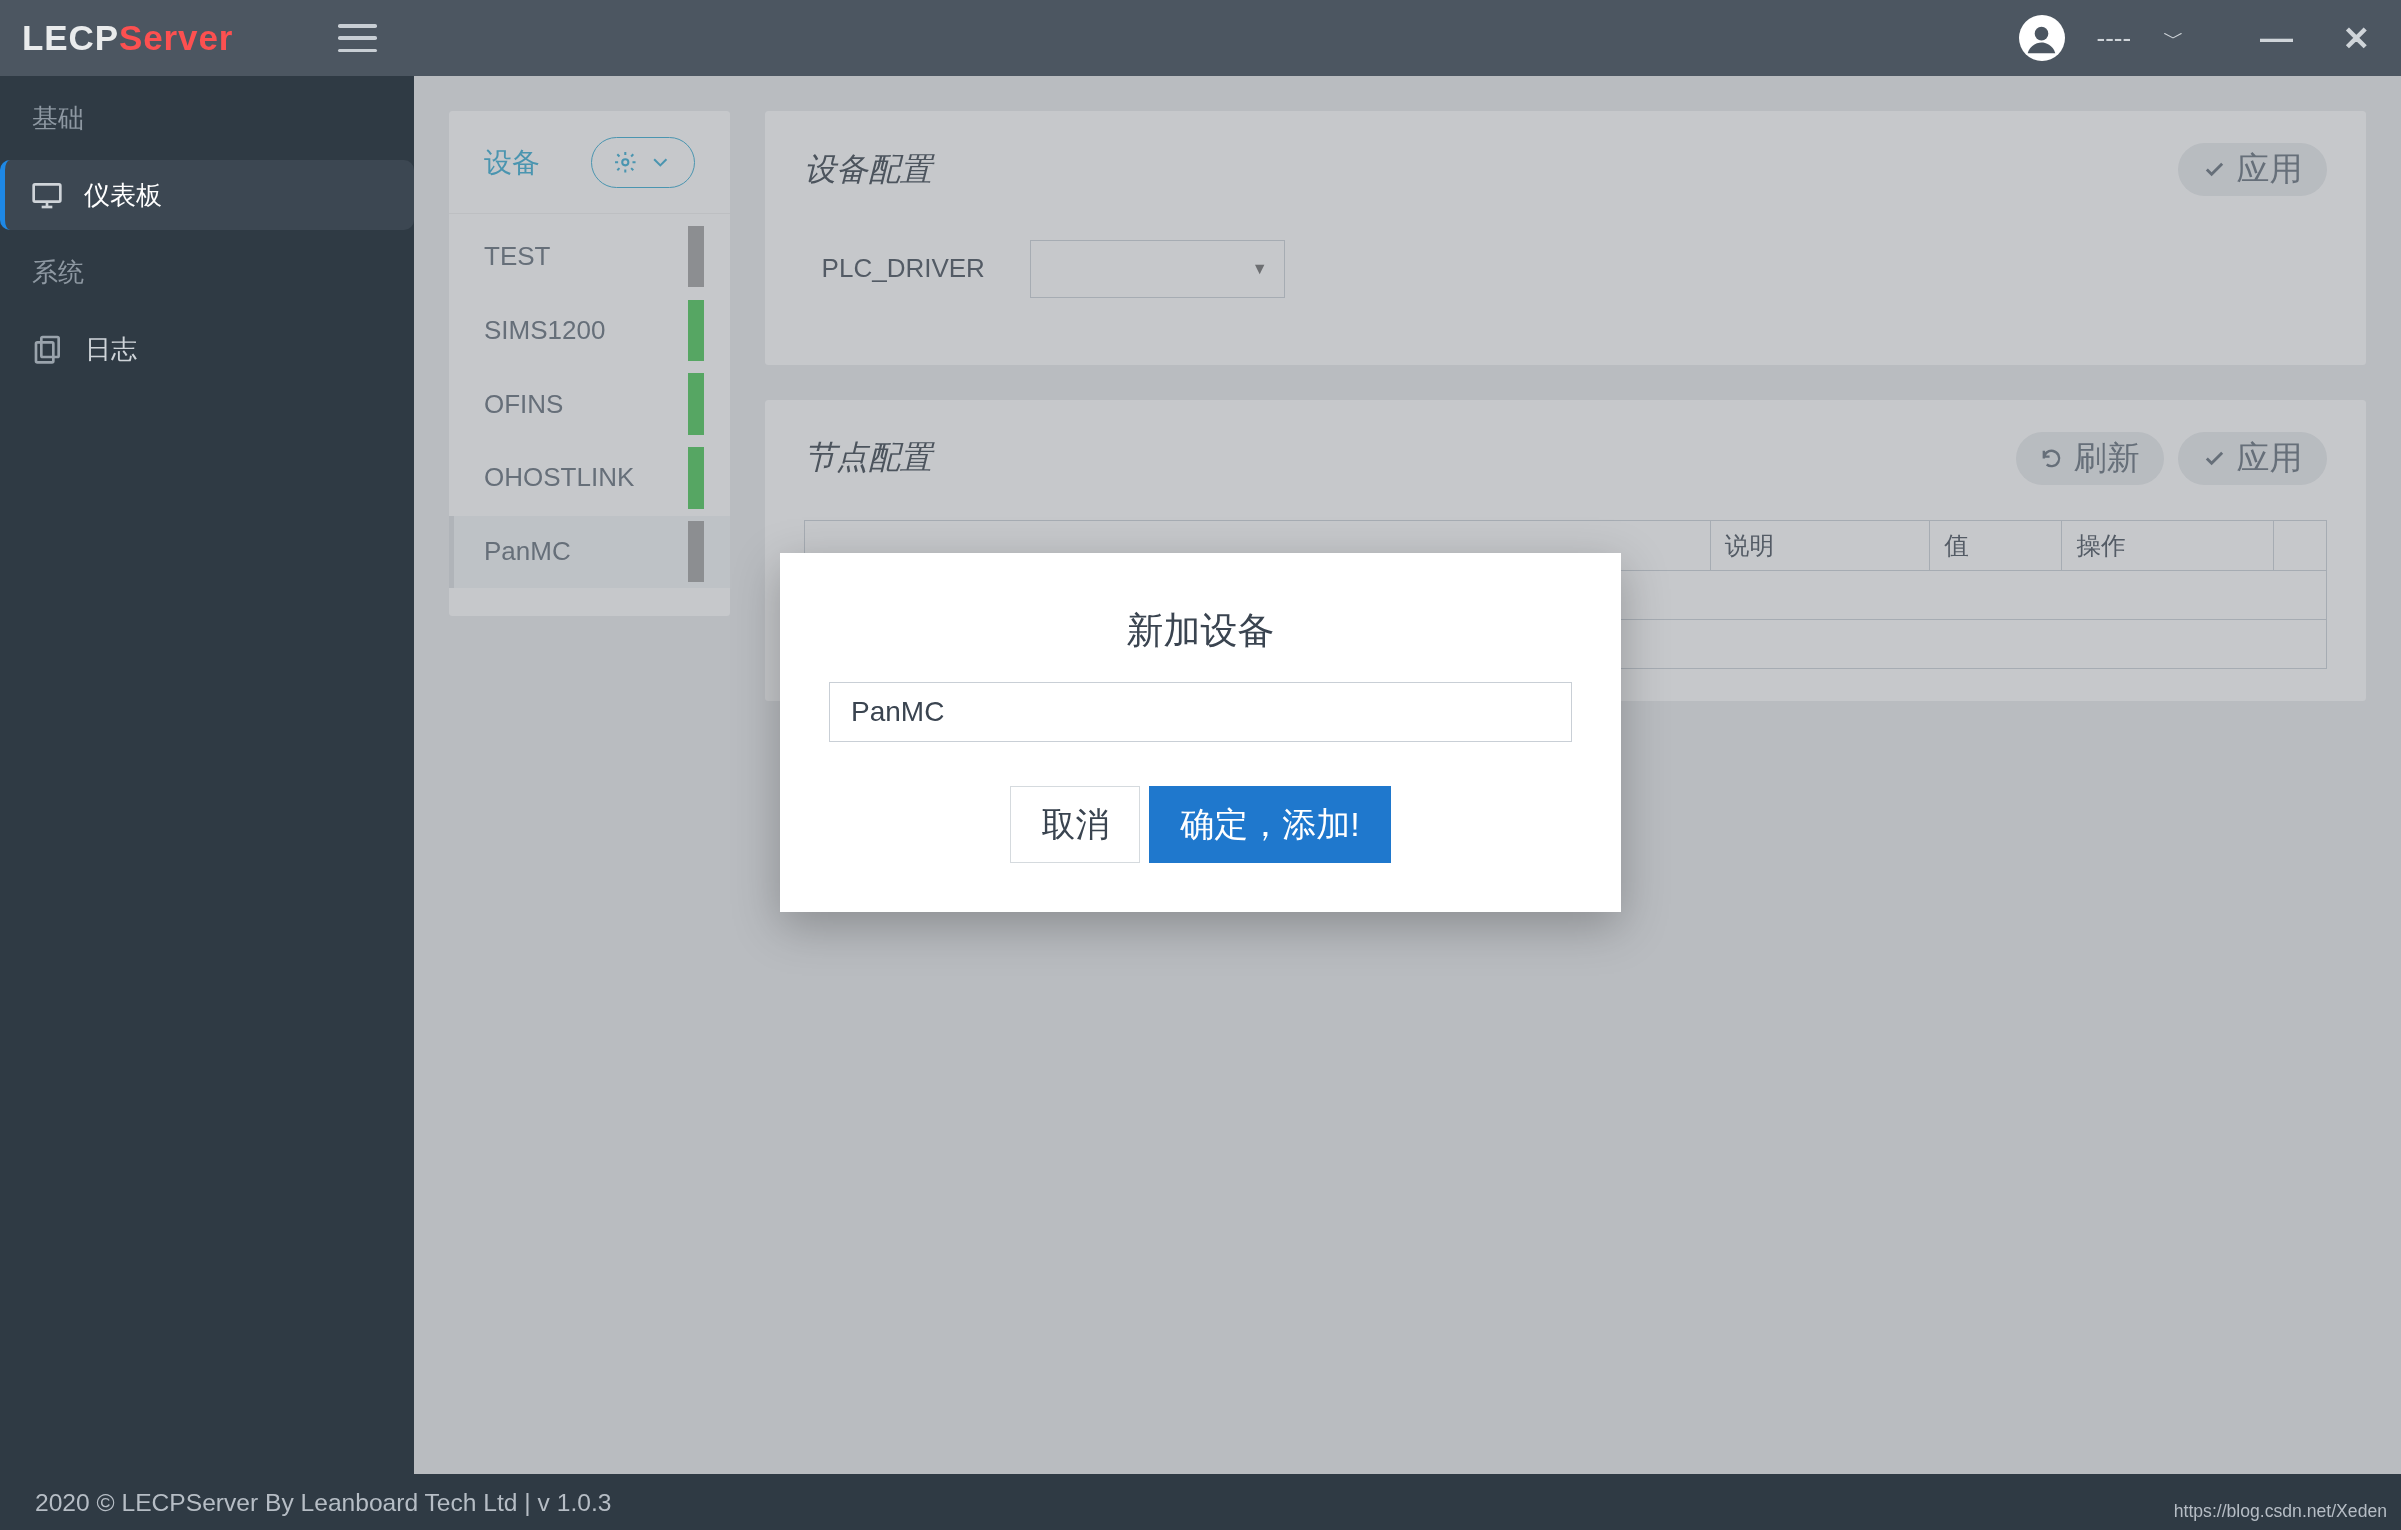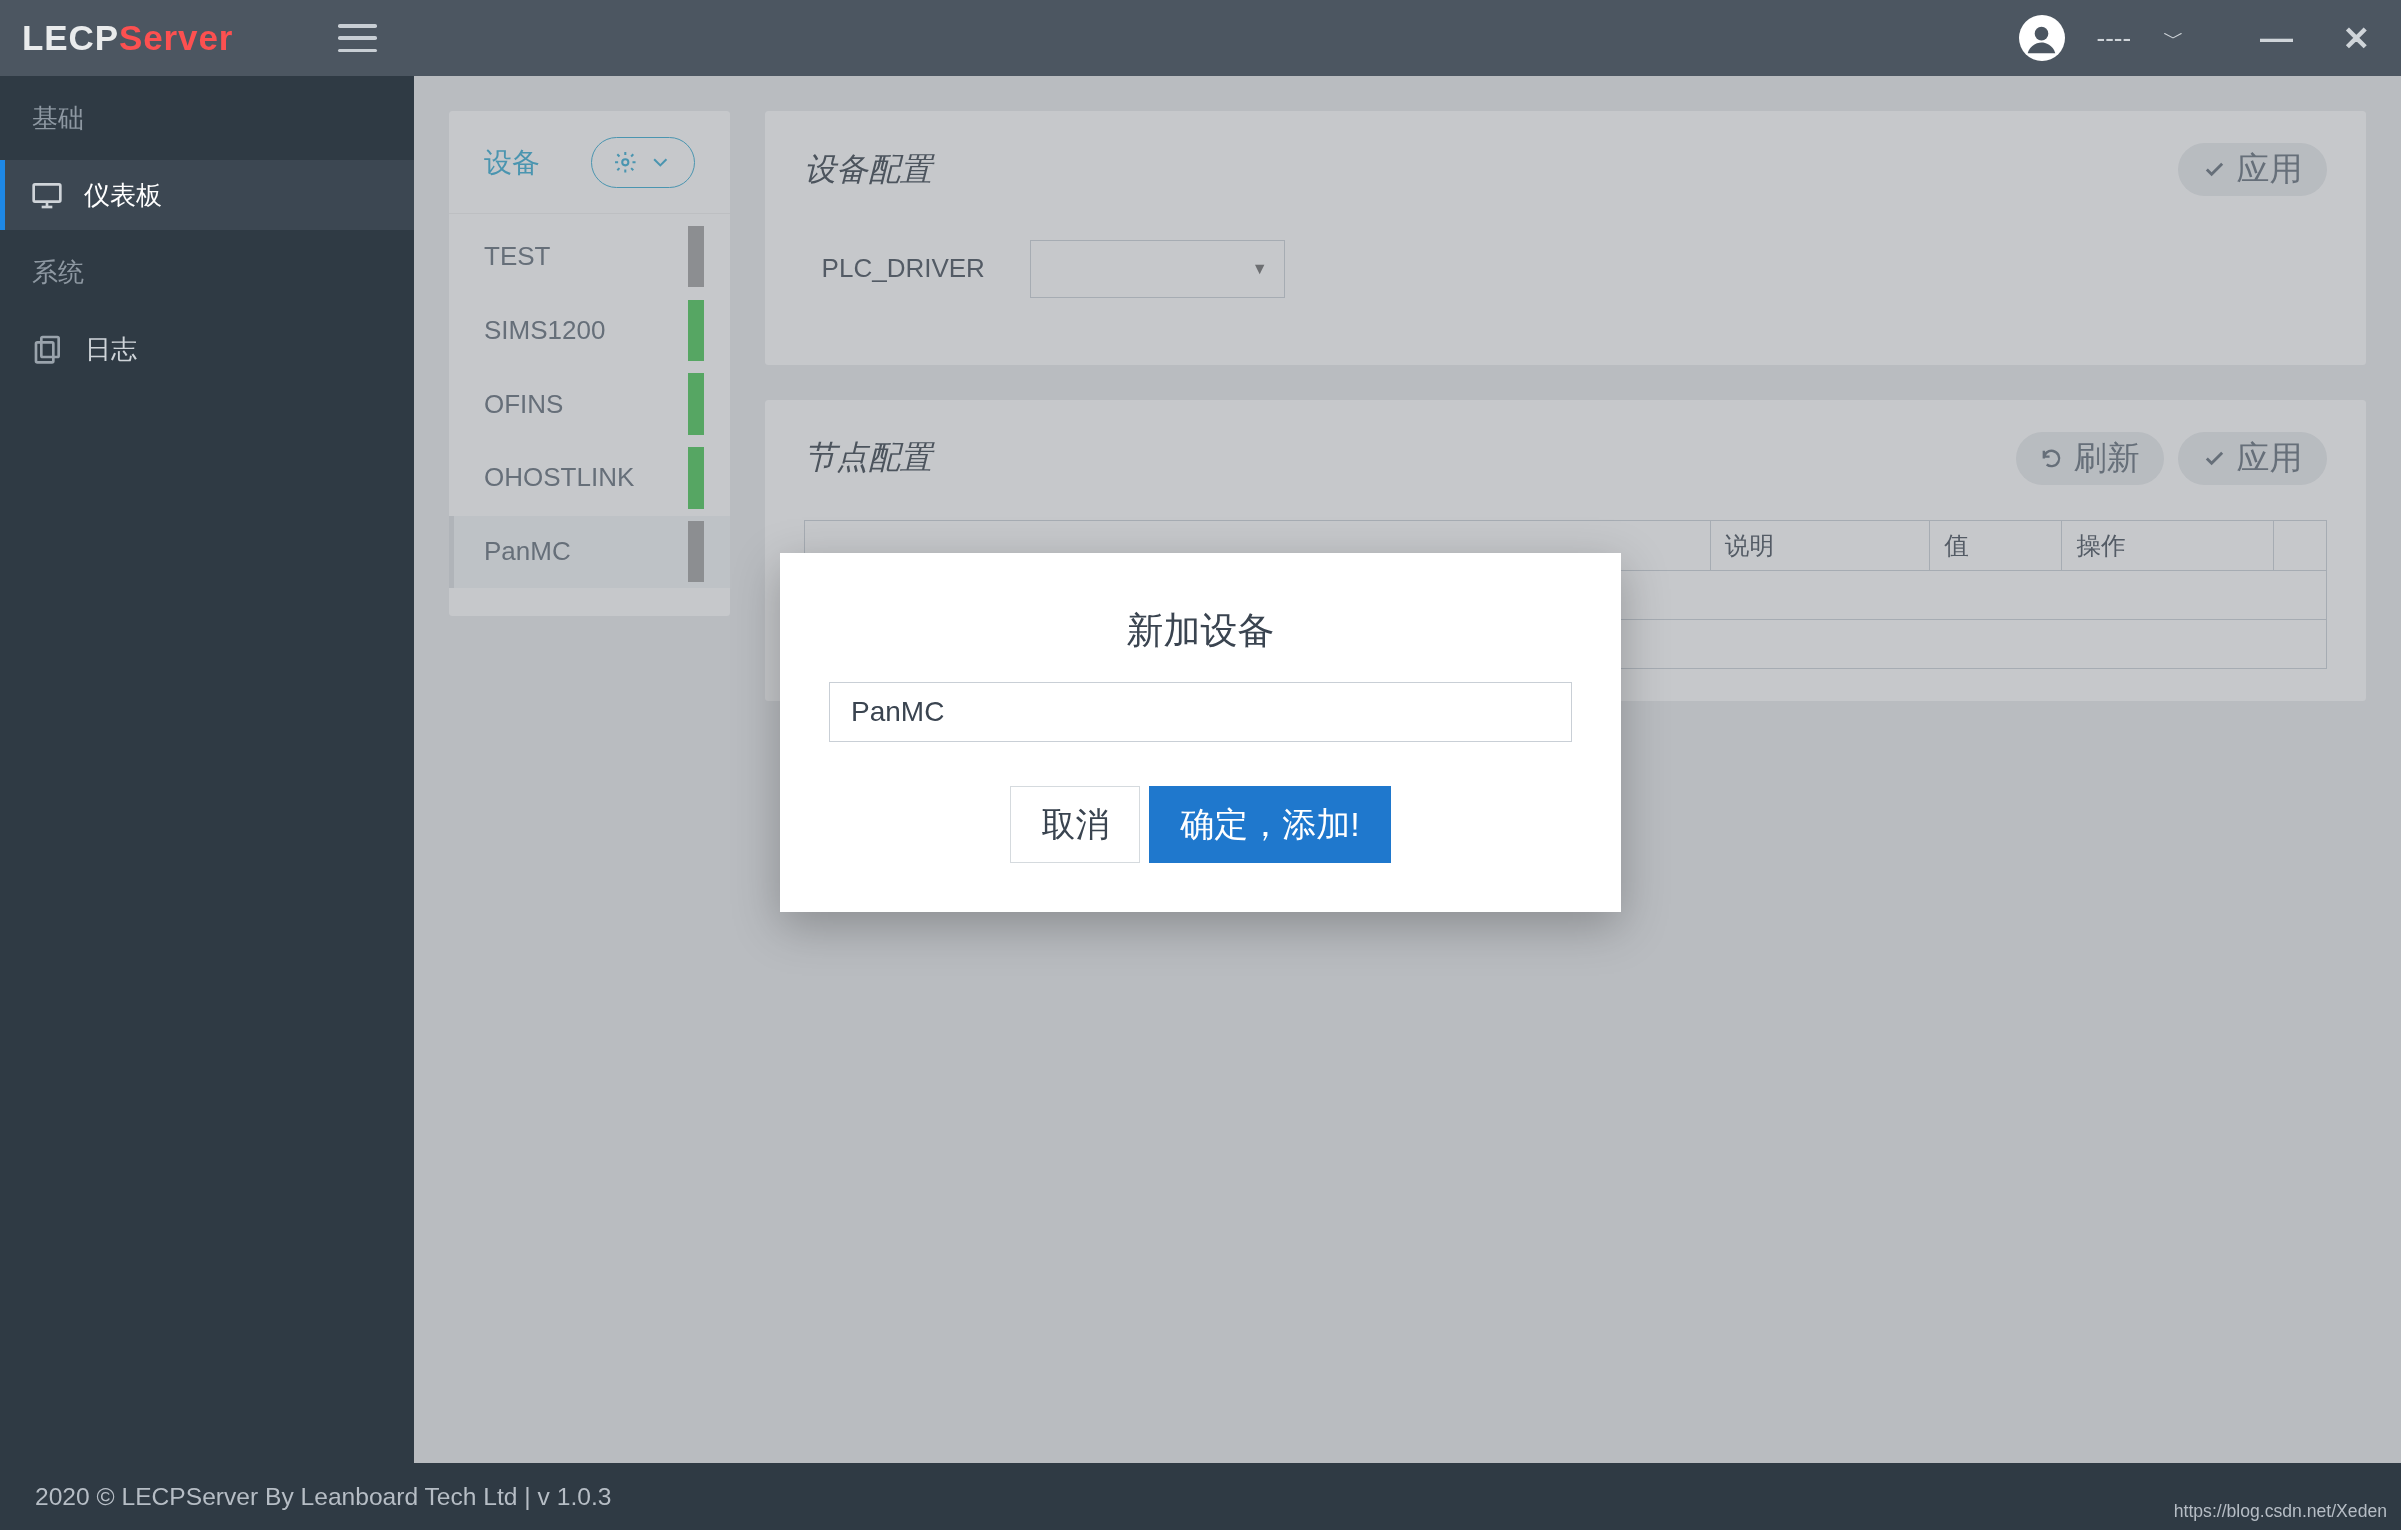--- a/index.html
+++ b/index.html
@@ -18,21 +18,21 @@
 .avatar svg { width:39px; height:39px; }
 .username { color:#cfd4d9; font-size:26px; }
 .chev { color:#cfd4d9; font-size:21px; margin-right:35px; }
 .winbtn { color:#cfd4d9; font-size:33px; font-weight:700; cursor:pointer; padding:3.5px 8.8px; }
 
 
 .body { flex:1; display:flex; min-height:0; }
 .sidebar { width:414px; background:#2f3a44; color:#9aa3ac; display:flex; flex-direction:column; }
 .side-section { padding:24.6px 32px; font-size:26px; color:#8e98a2; }
 .side-item { height:70px; display:flex; align-items:center; gap:21px; padding:0 32px; font-size:26px; color:#cfd4d9; cursor:pointer; }
-.side-item.active { background:#3c4752; border-left:5.3px solid #1e88e5; padding-left:26px; color:#fff; }
+.side-item.active { background:#3c4752; border-left:5.3px solid #1e88e5; padding-left:26px; color:#fff;border-radius:10px; }
 .side-item svg { width:32px; height:32px; }
 
 
 .main { flex:1; background:#e8eaed; padding:35px; overflow:auto; position:relative; }
 .row { display:flex; gap:35px; align-items:flex-start; }
 
 
 .devcard { width:281px; background:#fff; padding:26px 0 26px 0; border-radius:3.5px; }
 .devcard-top { display:flex; align-items:center; justify-content:space-between; padding:0 35px 24.6px 35px; border-bottom:1.8px solid #f0f0f0; margin-bottom:7px;gap:11px; }
 .devcard-title { color:#2aa7d0; font-size:28px; }
@@ -57,21 +57,21 @@
 .select { width:255px; height:58px; border:1.8px solid #c9cfd6; background:#fff; position:relative; cursor:pointer; }
 .select::after { content:"▼"; position:absolute; right:16px; top:50%; transform:translateY(-50%); font-size:16px; color:#666; }
 
 .tbl { width:100%; border-collapse:collapse; }
 .tbl th, .tbl td { border:1.8px solid #c9cfd6; padding:8px 14px; text-align:left; font-size:24.6px; color:#3a4450; font-weight:400; }
 .tbl th { background:#fff; }
 .tbl td { height:49px; }
 .tbl th.narrow, .tbl td.narrow { width:53px; }
 
 
-.footer { height:68px; background:#2f3a44; color:#b6bdc5; display:flex; align-items:center; padding:0 35px; font-size:24.6px; position:relative; }
+.footer { height:57px; background:#2f3a44; color:#b6bdc5; display:flex; align-items:center; padding:0 35px; font-size:24.6px; position:relative; }
 .watermark { position:absolute; right:14px; bottom:8.8px; font-size:17.6px; color:#b6bdc5; }
 
 
 .overlay { position:absolute; inset:0; background:rgba(120,125,130,0.42); pointer-events:none; }
 
 
 .modal-wrap { position:absolute; inset:0; display:flex; align-items:flex-start; justify-content:center; padding-top:553px; }
 .modal { width:841px; background:#fff; padding:53px 49px 49px 49px; text-align:center; box-shadow:0 14px 44px rgba(0,0,0,0.25); }
 .modal-title { font-size:37px; color:#3a4450; margin-bottom:26px; }
 .modal-sub { font-size:26px; color:#7f868e; margin-bottom:44px; }

